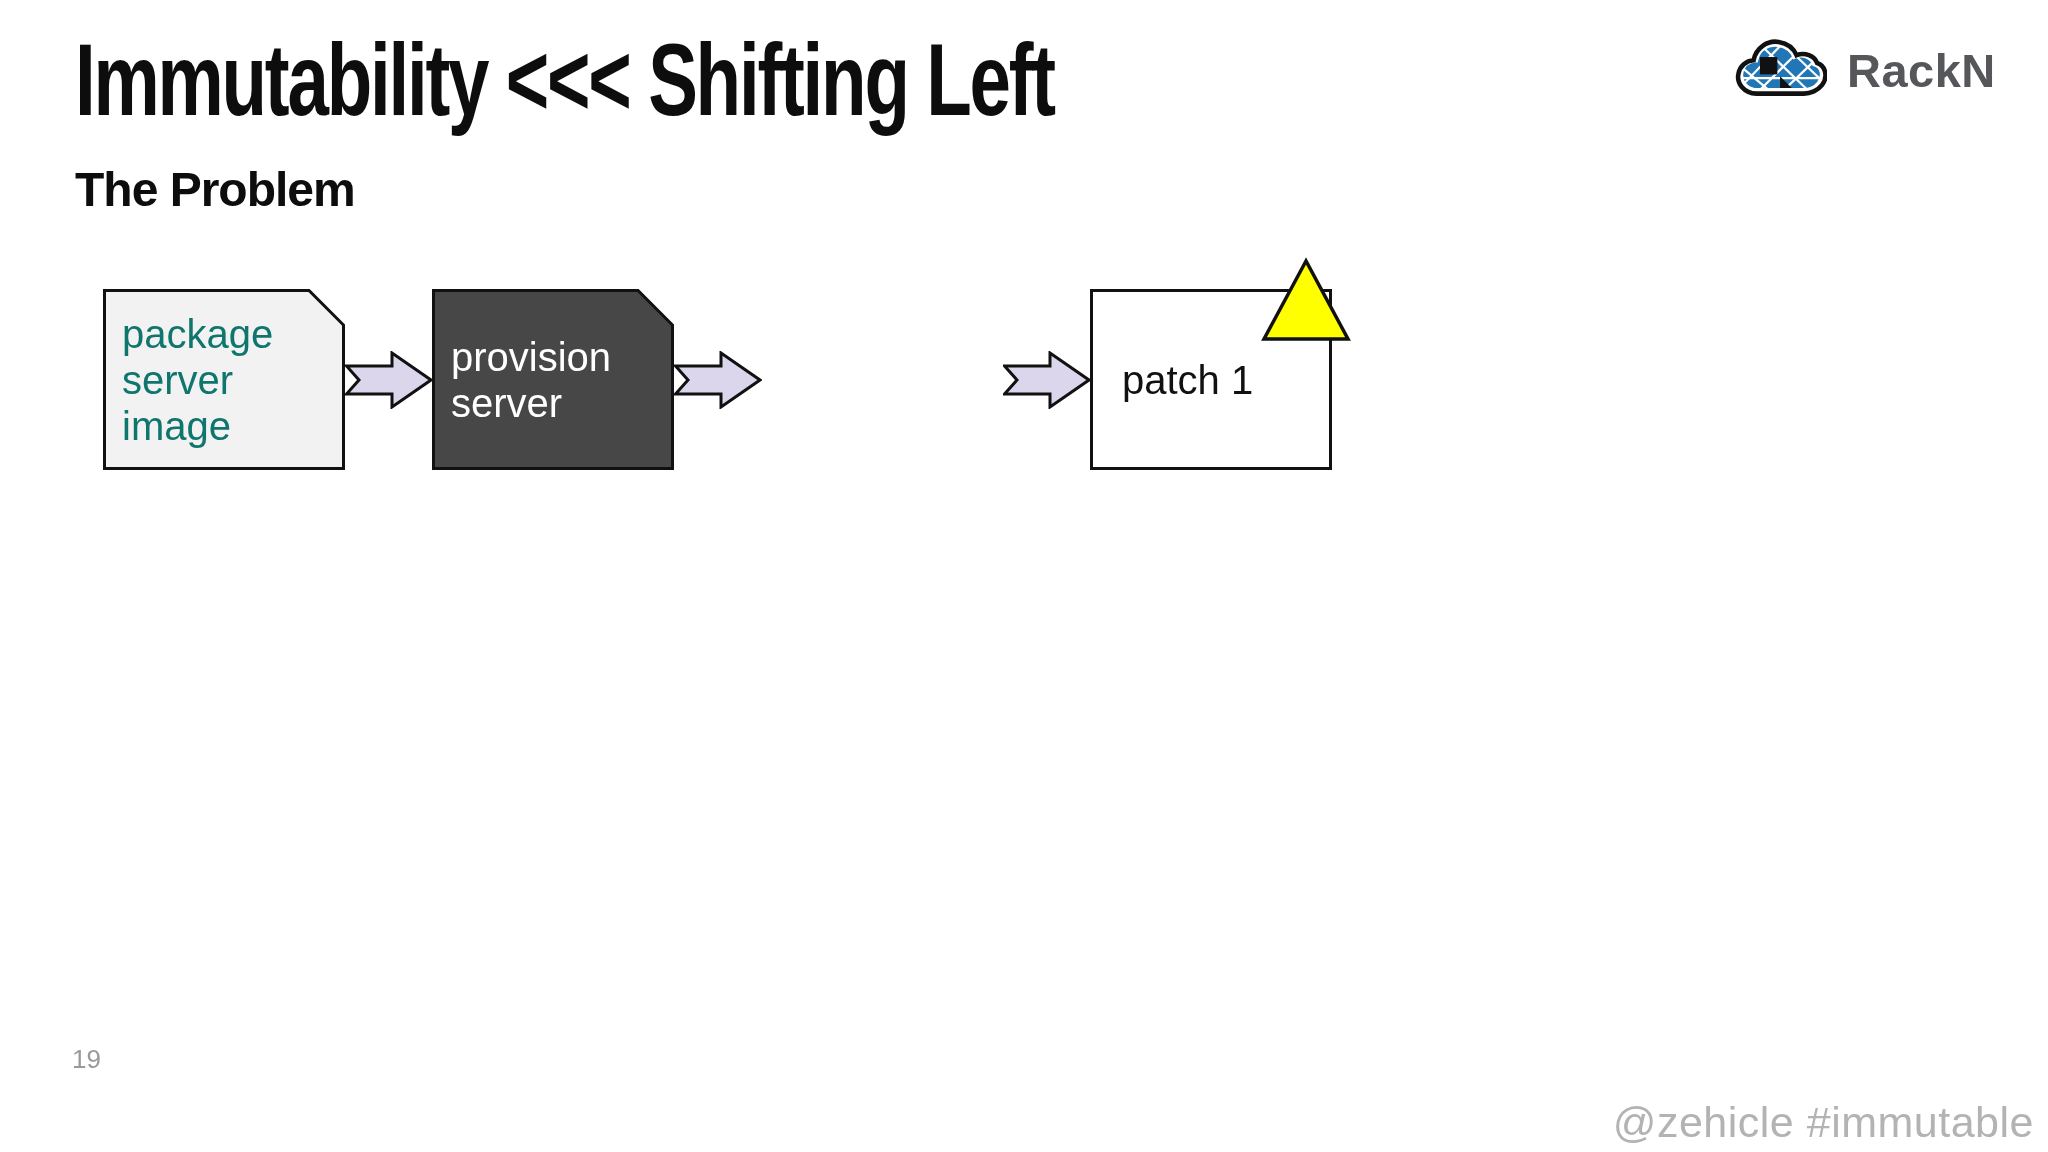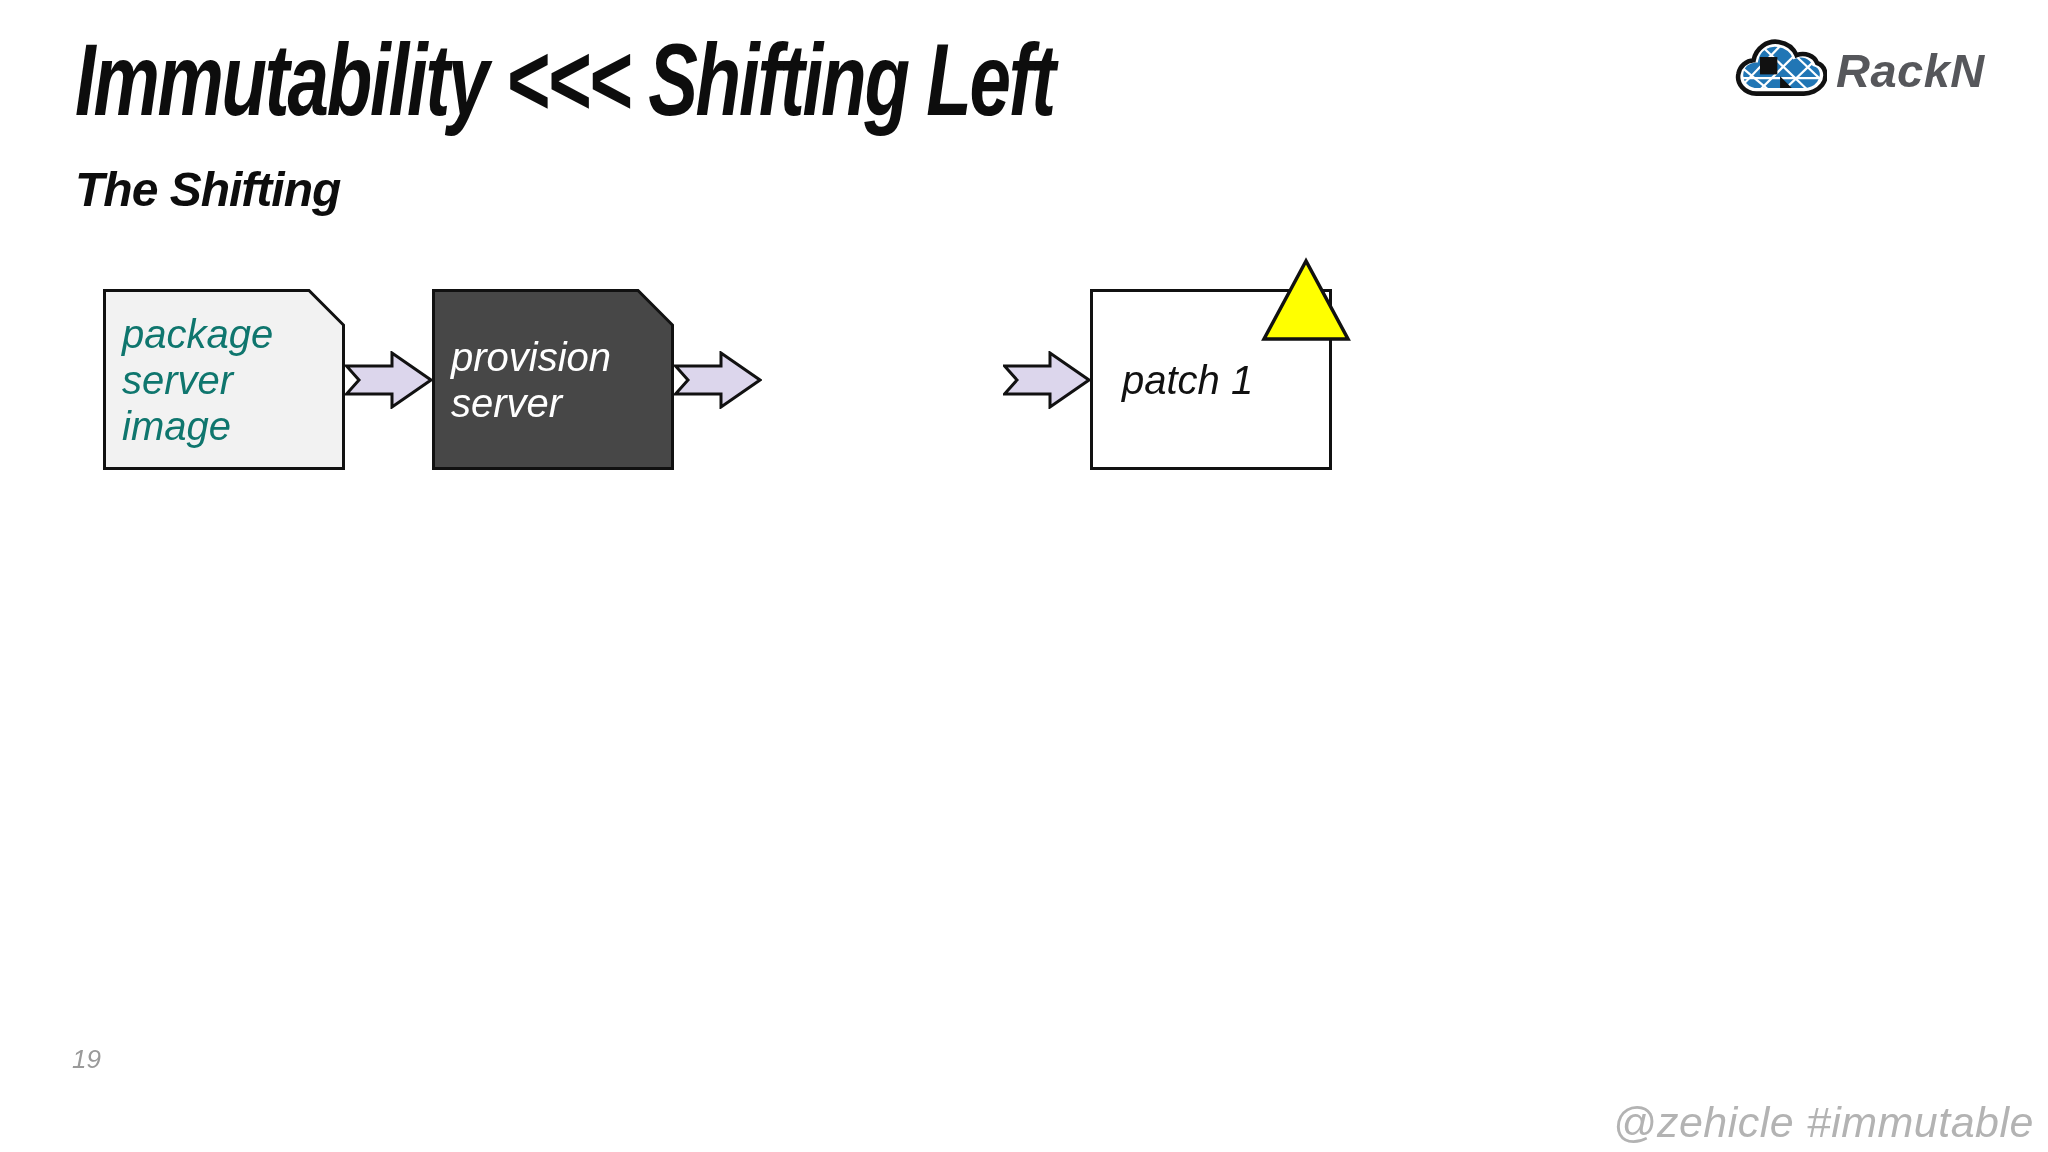--- a/index.html
+++ b/index.html
@@ -1,35 +1,35 @@
 <!DOCTYPE html>
 <html style="--ink: #0d0d0d; --outline: #111111; --logo_blue: #2176b5; --footer_gray: #b3b3b3; --page_number_gray: #9a9a9a;"><head>
 <meta charset="utf-8">
 <style>
   html,body{margin:0;padding:0;background:#ffffff;}
   #stage{
     position:relative;width:2048px;height:1152px;background:#ffffff;
-    overflow:hidden;font-family:"Liberation Sans",sans-serif;font-style:italic;
+    overflow:hidden;font-family:"Liberation Sans",sans-serif;
   }
   
   .title{
     position:absolute;left:75px;top:22px;
     font-size:102px;font-weight:900;color:var(--ink);
     letter-spacing:-3px;line-height:1.15;white-space:nowrap;
     transform:scaleX(0.73);transform-origin:left top;
   }
   .subtitle{
     position:absolute;left:75px;top:162px;
     font-size:48px;font-weight:700;color:var(--ink);
     letter-spacing:-1px;
   }
   
   .logo{
     position:absolute;left:1735px;top:36px;
-    display:flex;align-items:center;gap:9px;
+    display:flex;align-items:center;gap:20px;
   }
   .logo .brand{
     font-size:47px;font-weight:700;color:#56575b;letter-spacing:0.5px;
   }
   
   .node{position:absolute;top:289px;width:242px;height:181px;}
   .node svg{position:absolute;left:0;top:0;}
   .node .label{
     position:absolute;inset:0;display:flex;align-items:center;
     padding-left:19px;box-sizing:border-box;
@@ -48,21 +48,21 @@
     position:absolute;right:14px;top:1098px;
     font-size:43px;color:var(--footer_gray);letter-spacing:0.5px;
   }
 </style>
 </head>
 <body>
 
 <div id="stage">
 
   <div class="title">Immutability &lt;&lt;&lt; Shifting Left</div>
-  <div class="subtitle">The Shifting</div>
+  <div class="subtitle">The Problem</div>
 
   <div class="logo">
     <span>
       <svg width="92" height="64" viewBox="0 0 100 70">
         <defs>
           <clipPath id="cloudclip">
             <path d="M25,59 C13,59 5,50 7,40 C8,32 15,27 23,27 C25,15 36,8 47,10 C56,11.5 62,17 64.5,23 C73,19 83,23 86,31 C95,33 97,44 91,51.5 C87,57 80,59 74,59 Z"></path>
           </clipPath>
         </defs>
 

